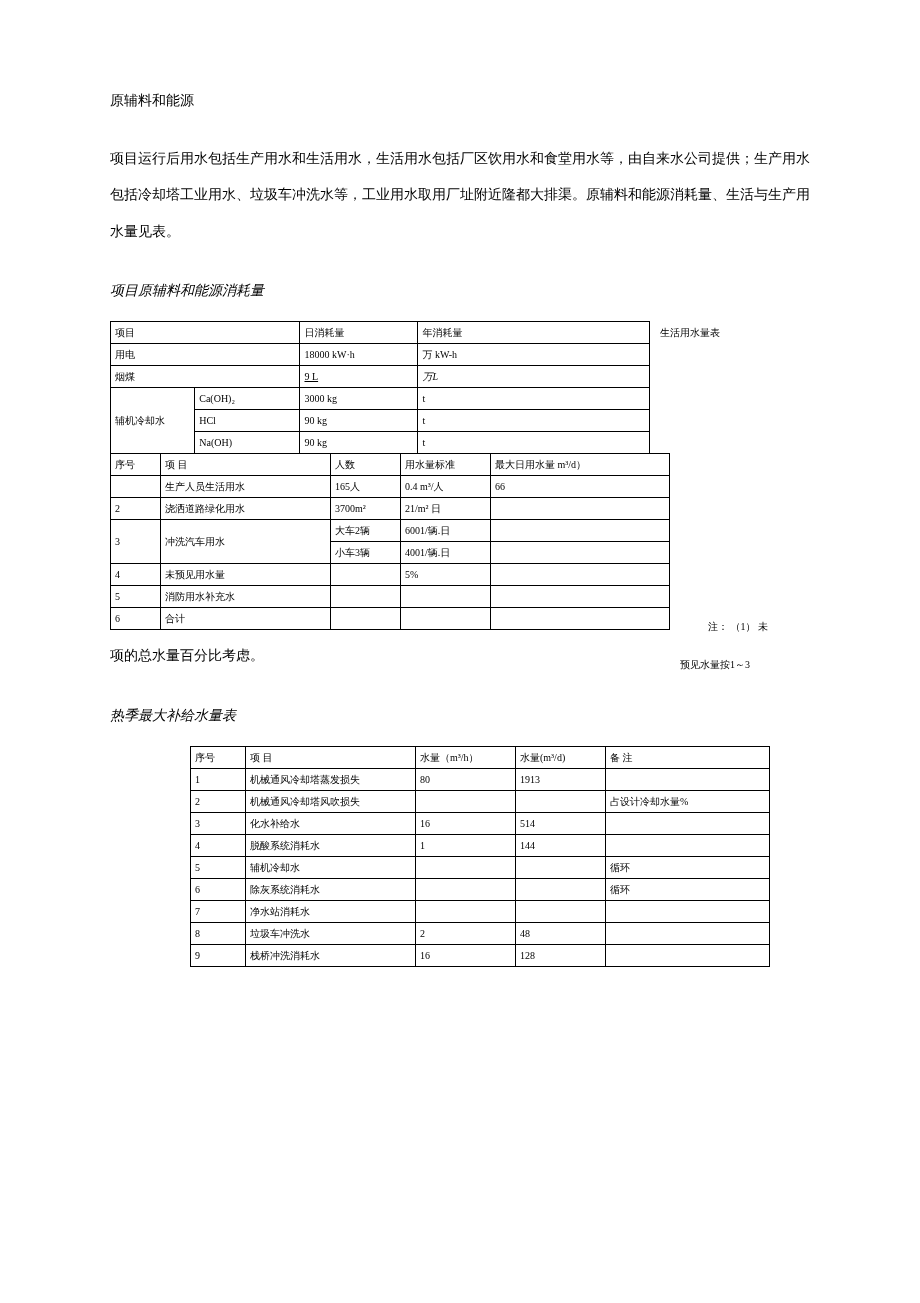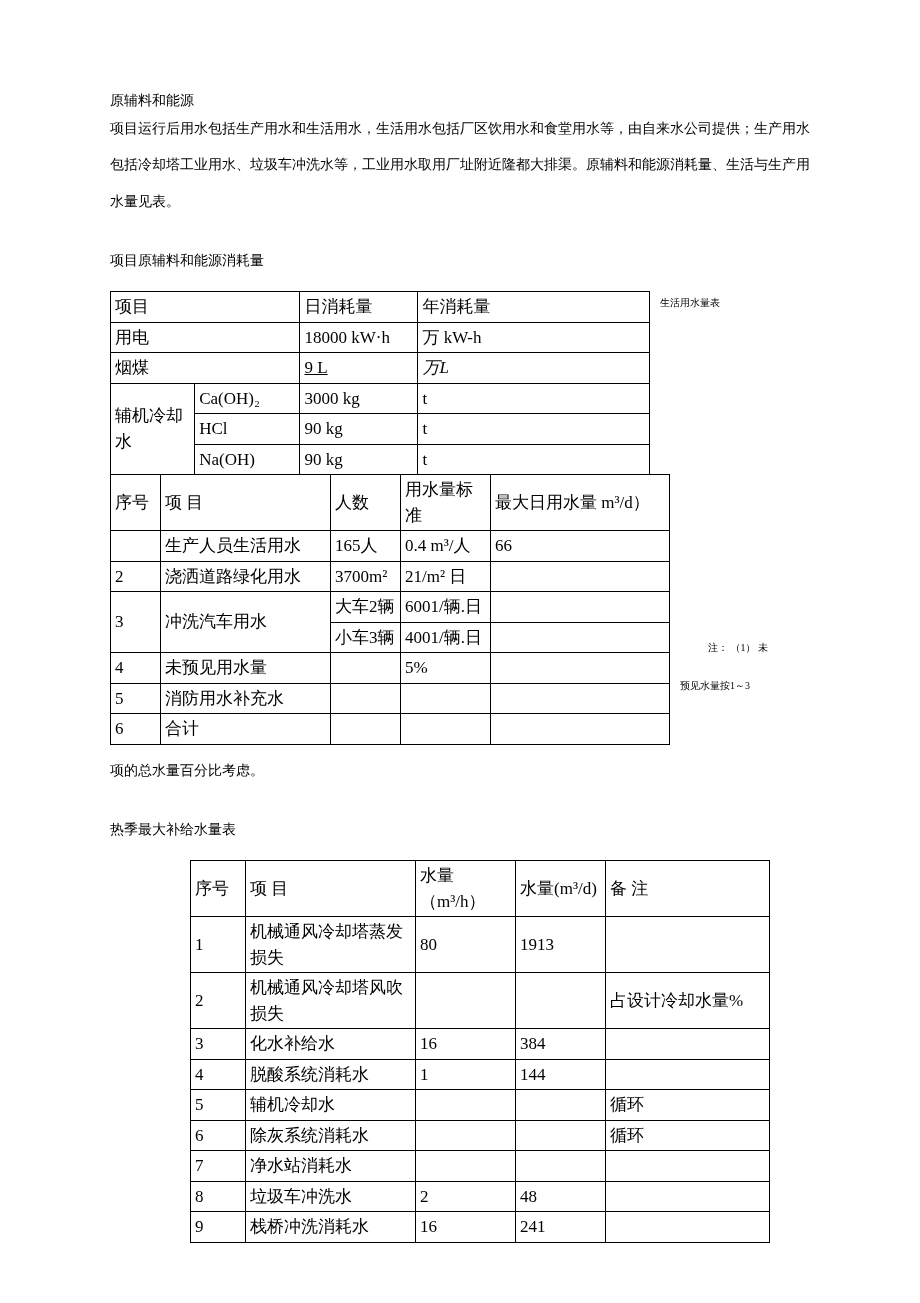--- a/index.html
+++ b/index.html
@@ -7,34 +7,36 @@
     font-size: 14px;
     line-height: 1.5;
     color: #000;
     background: #fff;
     margin: 0;
     padding: 90px 110px 60px 110px;
     width: 920px;
     box-sizing: border-box;
   }
   .section-title {
+    margin-bottom: 30px;
   }
   .paragraph {
     margin-bottom: 30px;
     line-height: 2.6;
   }
   .subsection-title {
     margin-bottom: 20px;
+    font-style: italic;
   }
   .table-wrap {
     position: relative;
   }
   table {
     border-collapse: collapse;
-    font-size: 17px;
+    font-size: 10px;
   }
   table td, table th {
     border: 1px solid #000;
     padding: 2px 4px;
     text-align: left;
     vertical-align: middle;
     height: 22px;
     box-sizing: border-box;
   }
   .rtext {
@@ -186,21 +188,21 @@
         <td>2</td>
         <td>机械通风冷却塔风吹损失</td>
         <td></td>
         <td></td>
         <td>占设计冷却水量%</td>
       </tr>
   <tr>
         <td>3</td>
         <td>化水补给水</td>
         <td>16</td>
-        <td>384</td>
+        <td>514</td>
         <td></td>
       </tr>
   <tr>
         <td>4</td>
         <td>脱酸系统消耗水</td>
         <td>1</td>
         <td>144</td>
         <td></td>
       </tr>
   <tr>
@@ -228,17 +230,17 @@
         <td>8</td>
         <td>垃圾车冲洗水</td>
         <td>2</td>
         <td>48</td>
         <td></td>
       </tr>
   <tr>
         <td>9</td>
         <td>栈桥冲洗消耗水</td>
         <td>16</td>
-        <td>241</td>
+        <td>128</td>
         <td></td>
       </tr>
 </tbody>
   </table>
 
 </body></html>

